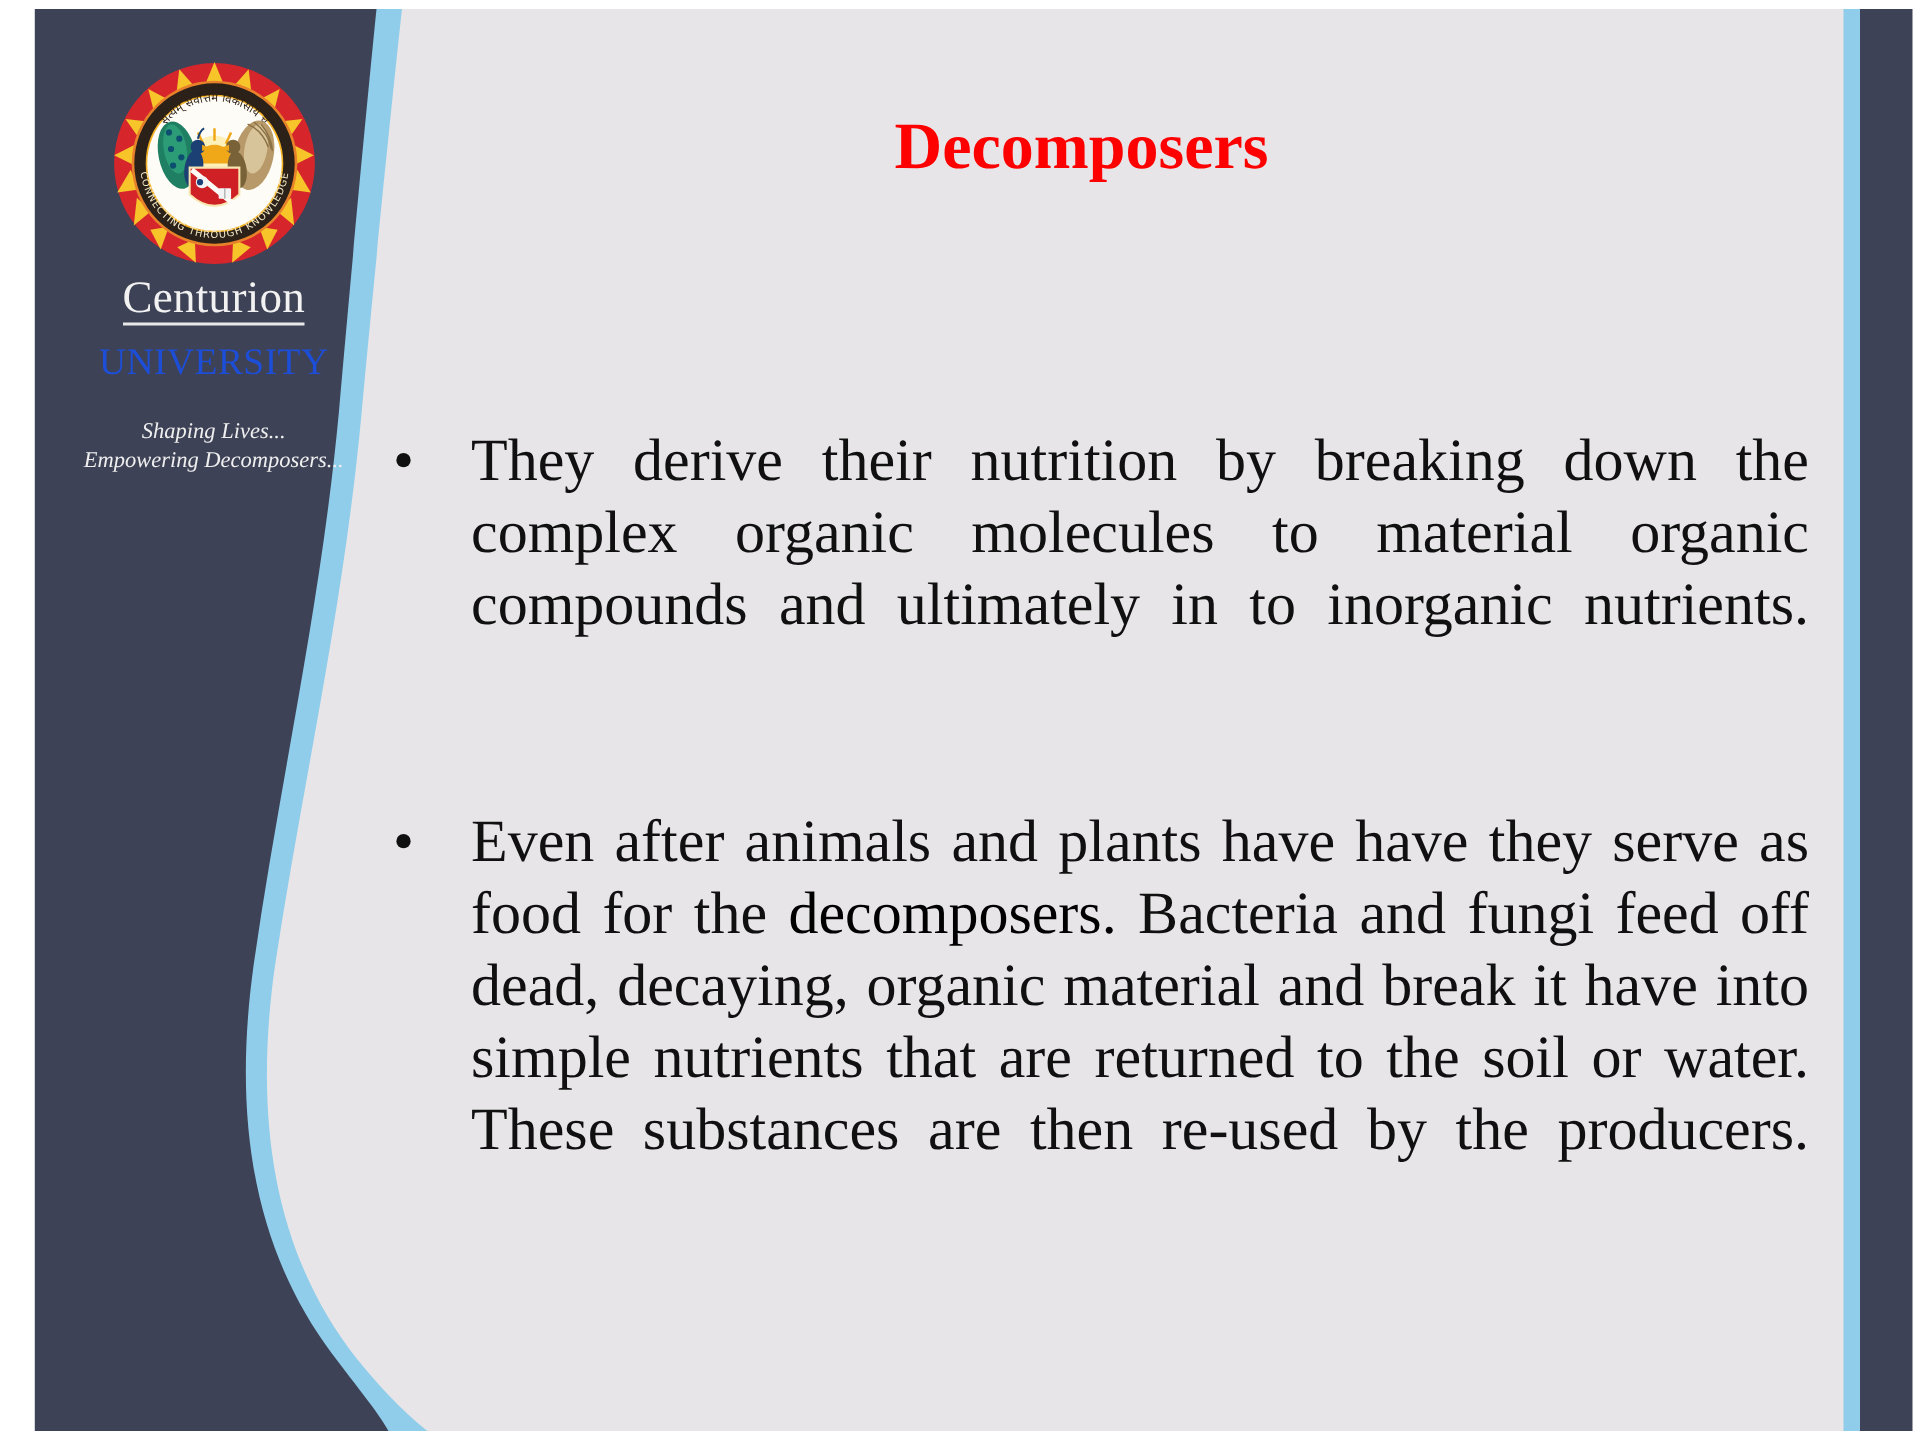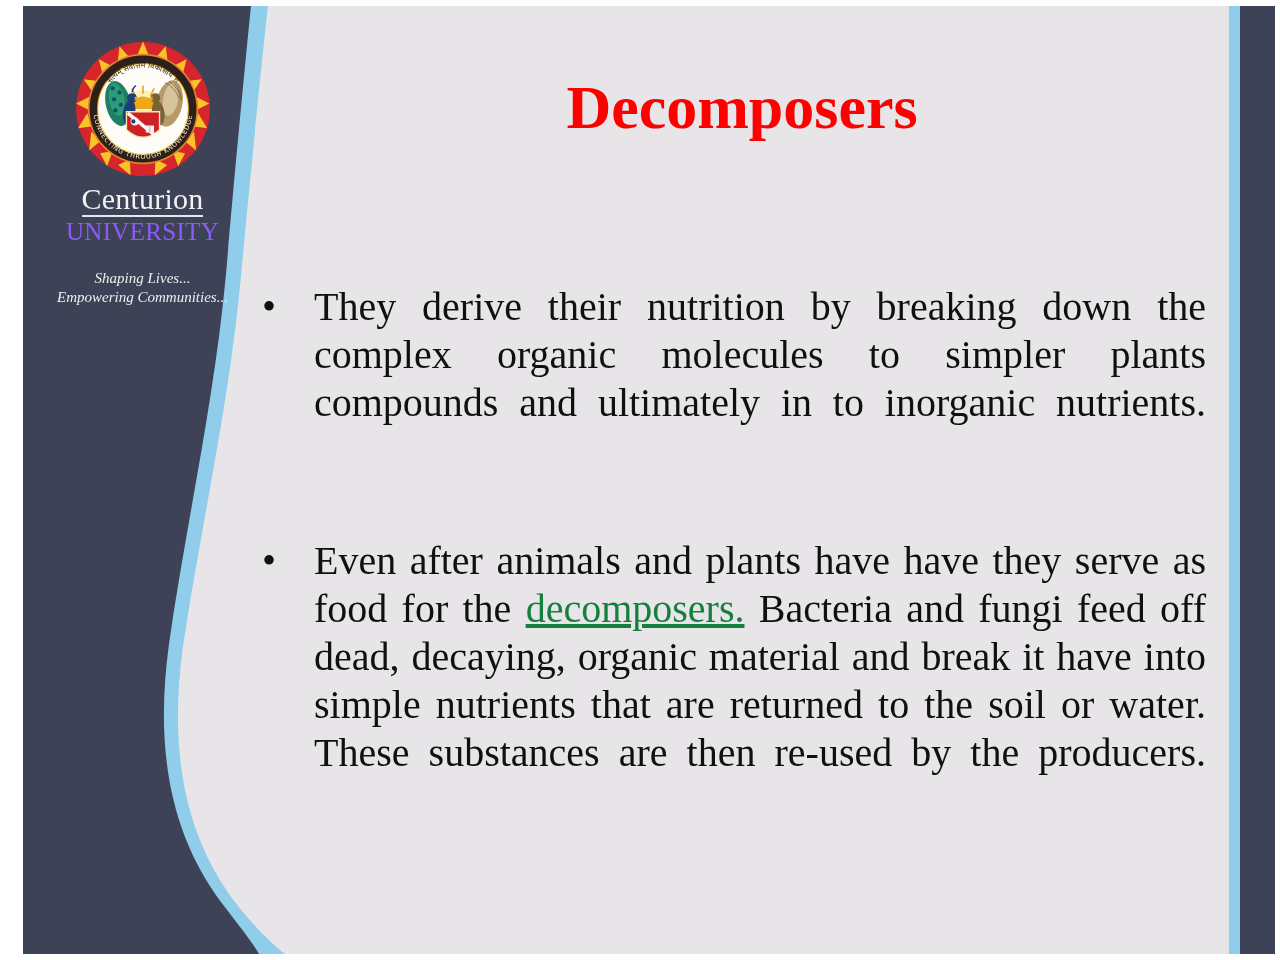--- a/index.html
+++ b/index.html
@@ -76,47 +76,47 @@
     font-size: 30px;
     line-height: 1.0;
     letter-spacing: 0.2px;
     font-family: "Liberation Serif", "DejaVu Serif", serif;
     border-bottom: 2px solid #e8e8e8;
     display: inline-block;
     padding-bottom: 1px;
     text-align: right;
   }
   .logo-sub {
-    color: #8b5cf6;
+    color: #1d4ed8;
     font-size: 25px;
     line-height: 1.05;
-    margin-top: 2px;
+    margin-top: 12px;
     font-family: "Liberation Serif", "DejaVu Serif", serif;
     letter-spacing: 0.3px;
   }
   .logo-tag {
     color: #efefef;
     font-style: italic;
     font-size: 15px;
     line-height: 1.25;
     margin-top: 24px;
     font-family: "Liberation Serif", "DejaVu Serif", serif;
   }
   .logo-tag div { white-space: nowrap; }
 
   
   .slide-title {
     position: absolute;
-    left: 262px;
+    left: 241px;
     top: 76px;
     width: 960px;
     text-align: center;
     color: #fe0000;
     font-weight: bold;
-    font-size: 62px;
+    font-size: 44px;
     line-height: 1.0;
     font-family: "Liberation Serif", "DejaVu Serif", serif;
     z-index: 4;
   }
 
   
   .body-area {
     position: absolute;
     left: 262px;
     top: 283px;
@@ -143,21 +143,21 @@
     flex: 1 1 auto;
     text-align: justify;
     text-justify: inter-word;
     font-family: "Liberation Serif", "DejaVu Serif", serif;
   }
   .bullet-text.lastline-left::after {
     content: "";
     display: inline-block;
     width: 100%;
   }
-  .hl-red { color: #15803d; text-decoration: underline; }
+  .hl-red { color: #000000; }
 </style>
 </head>
 <body>
 
 <div class="slide">
 
   <div class="content-panel"></div>
 
   <div class="sidebar-art">
     <svg width="300" height="948" viewBox="0 0 300 948" xmlns="http://www.w3.org/2000/svg" aria-hidden="true">
@@ -268,31 +268,31 @@
         <line x1="110" y1="124" x2="110" y2="134" stroke="#9a9a9a" stroke-width="1"></line>
       </g>
     </svg>
 
     <div>
       <span class="logo-name">Centurion</span>
     </div>
     <div class="logo-sub">UNIVERSITY</div>
     <div class="logo-tag">
       <div>Shaping Lives...</div>
-      <div>Empowering Communities...</div>
+      <div>Empowering Decomposers...</div>
     </div>
   </div>
 
   <div class="slide-title">Decomposers</div>
 
   <div class="body-area">
 
     <div class="bullet-row">
       <div class="bullet-dot">•</div>
-      <div class="bullet-text lastline-left"> They derive their nutrition by breaking down the complex organic molecules to simpler plants compounds and ultimately in to inorganic nutrients.</div>
+      <div class="bullet-text lastline-left"> They derive their nutrition by breaking down the complex organic molecules to material organic compounds and ultimately in to inorganic nutrients.</div>
     </div>
 
     <div class="bullet-row">
       <div class="bullet-dot">•</div>
       <div class="bullet-text lastline-left"><span>Even after animals and plants have have they serve as food for the </span><span class="hl-red">decomposers.</span><span> Bacteria and fungi feed off dead, decaying, organic material and break it have into simple nutrients that are returned to the soil or water. These substances are then re-used by the producers.</span></div>
     </div>
 
   </div>
 
 </div>

